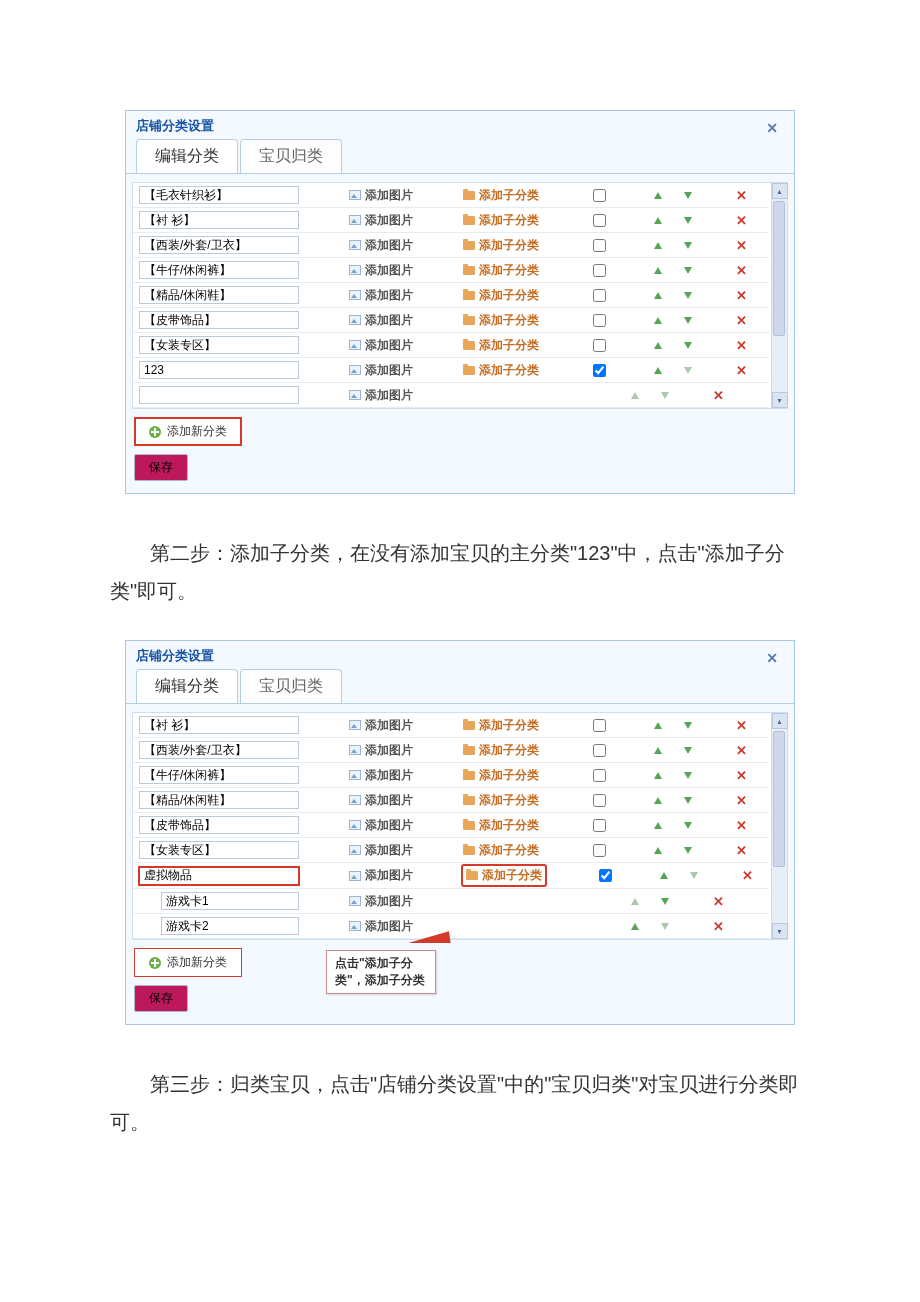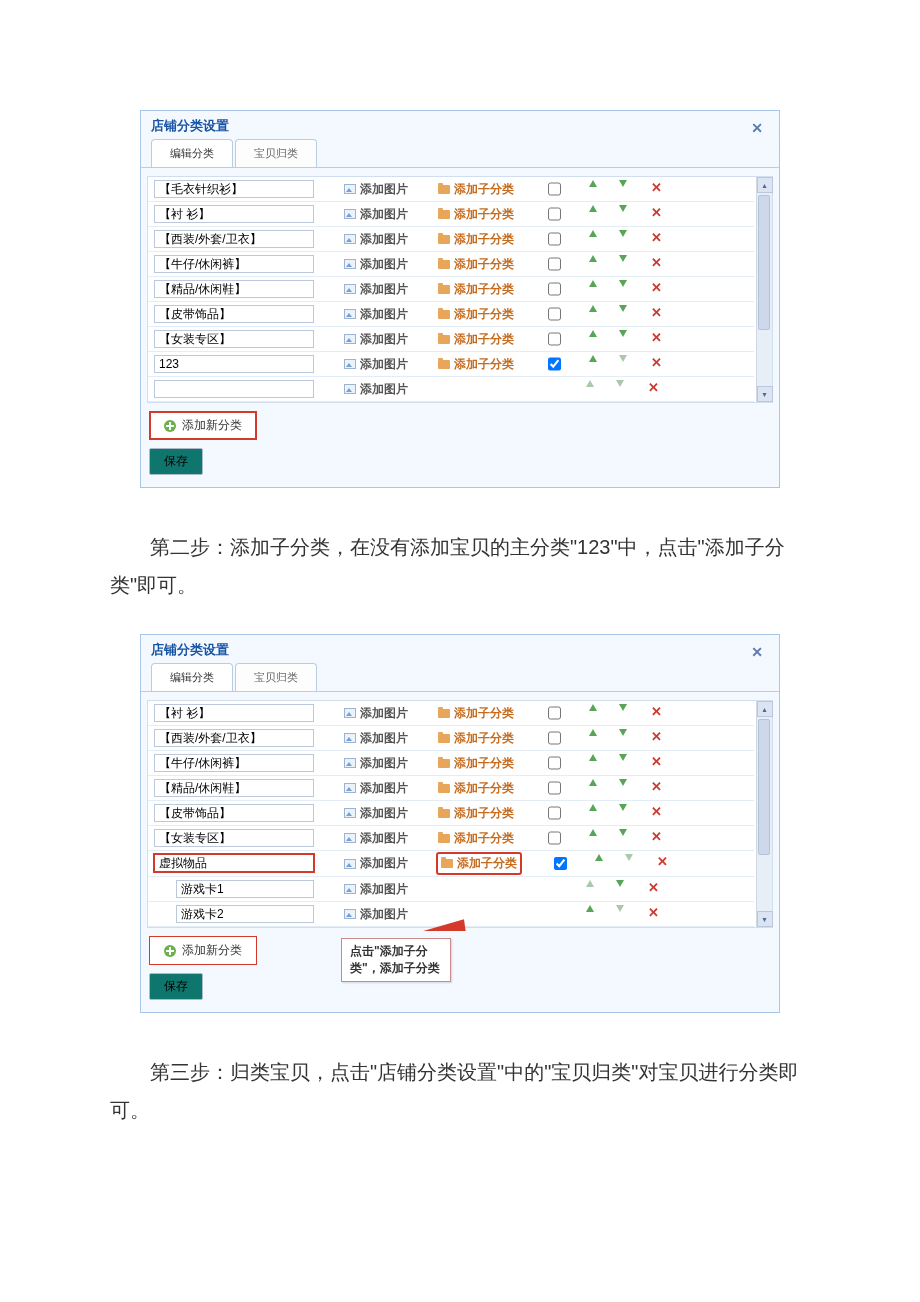--- a/index.html
+++ b/index.html
@@ -7,21 +7,21 @@
     width: 920px;
     font-family: "SimSun", "Microsoft YaHei", sans-serif;
     font-size: 12px;
     color: #333;
     background: #fff;
     padding: 100px 100px 60px 100px;
   }
   .panel {
     border: 1px solid #a8c6e8;
     background: linear-gradient(#f4f9ff, #f0f6ff);
-    margin: 10px 40px;
+    margin: 10px 25px;
     position: relative;
   }
   .panel-header {
     display: flex;
     align-items: center;
     justify-content: space-between;
     padding: 6px 10px 0 10px;
   }
   .panel-title {
     color: #1a55a5;
@@ -42,43 +42,45 @@
     gap: 0;
     position: relative;
   }
   .tab {
     padding: 6px 18px;
     border: 1px solid #b7cde6;
     border-bottom: none;
     border-radius: 4px 4px 0 0;
     background: #fff;
     color: #333;
-    font-size: 11px;
+    font-size: 16px;
     margin-right: 2px;
     cursor: pointer;
   }
   .tab.active { background: #fff; position: relative; z-index: 2; }
   .tab.inactive { background: #fdfdfd; color: #666; }
   .panel-body {
     border-top: 1px solid #b7cde6;
     margin: 0;
     padding: 8px 6px 12px 6px;
     background: #f4f9ff;
     position: relative;
   }
   .rows-wrap {
     position: relative;
     padding-right: 18px;
     border: 1px solid #d0def0;
     background: #fff;
   }
   .row {
     display: flex;
+    align-items: center;
     padding: 3px 6px;
     border-bottom: 1px solid #e4ecf6;
+    gap: 20px;
   }
   .row:last-child { border-bottom: none; }
   .nameinput {
     width: 160px;
     border: 1px solid #bcc9da;
     background: #fff;
     padding: 2px 4px;
     font-size: 12px;
     height: 18px;
     line-height: 14px;
@@ -161,21 +163,21 @@
   .plus-icon::before, .plus-icon::after {
     content: "";
     position: absolute;
     background: #fff;
   }
   .plus-icon::before { left: 5px; top: 2px; width: 2px; height: 8px; }
   .plus-icon::after  { left: 2px; top: 5px; width: 8px; height: 2px; }
   .save-btn {
     margin: 4px 0 0 2px;
     padding: 4px 14px;
-    background: #0f766e;
+    background: #be185d;
     border: 1px solid #aab9cc;
     border-radius: 2px;
     font-size: 12px;
     cursor: pointer;
   }
   .img-icon {
     display: inline-block; width: 12px; height: 10px;
     border: 1px solid #9cb4d4; background: #eaf2fa;
     position: relative;
   }

